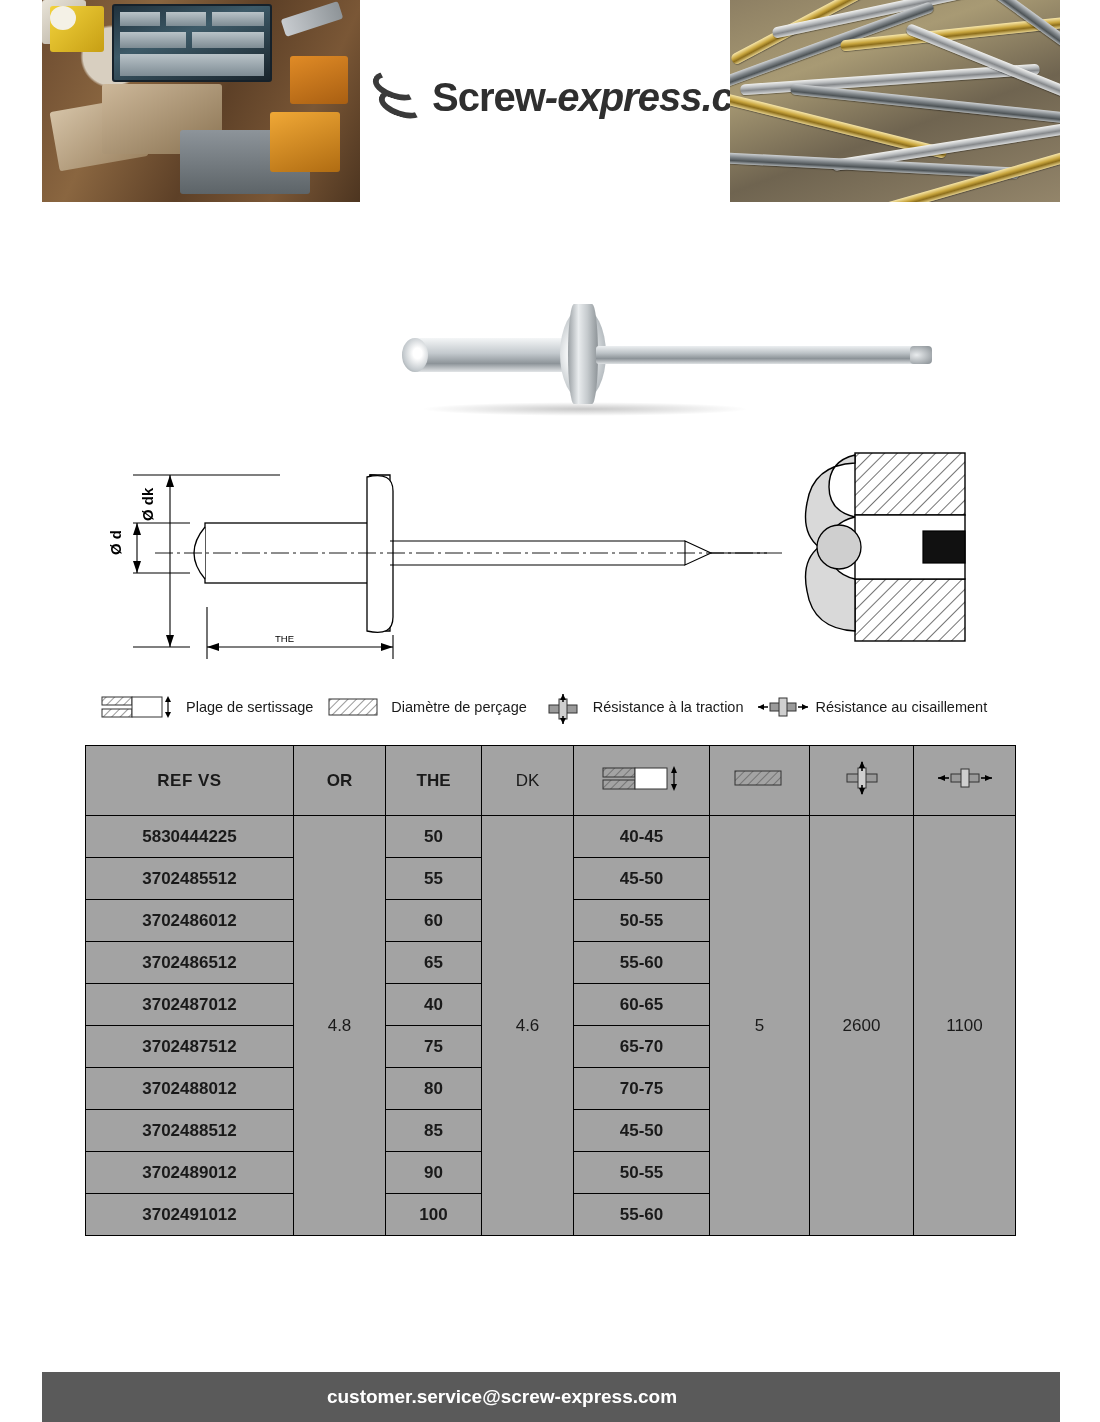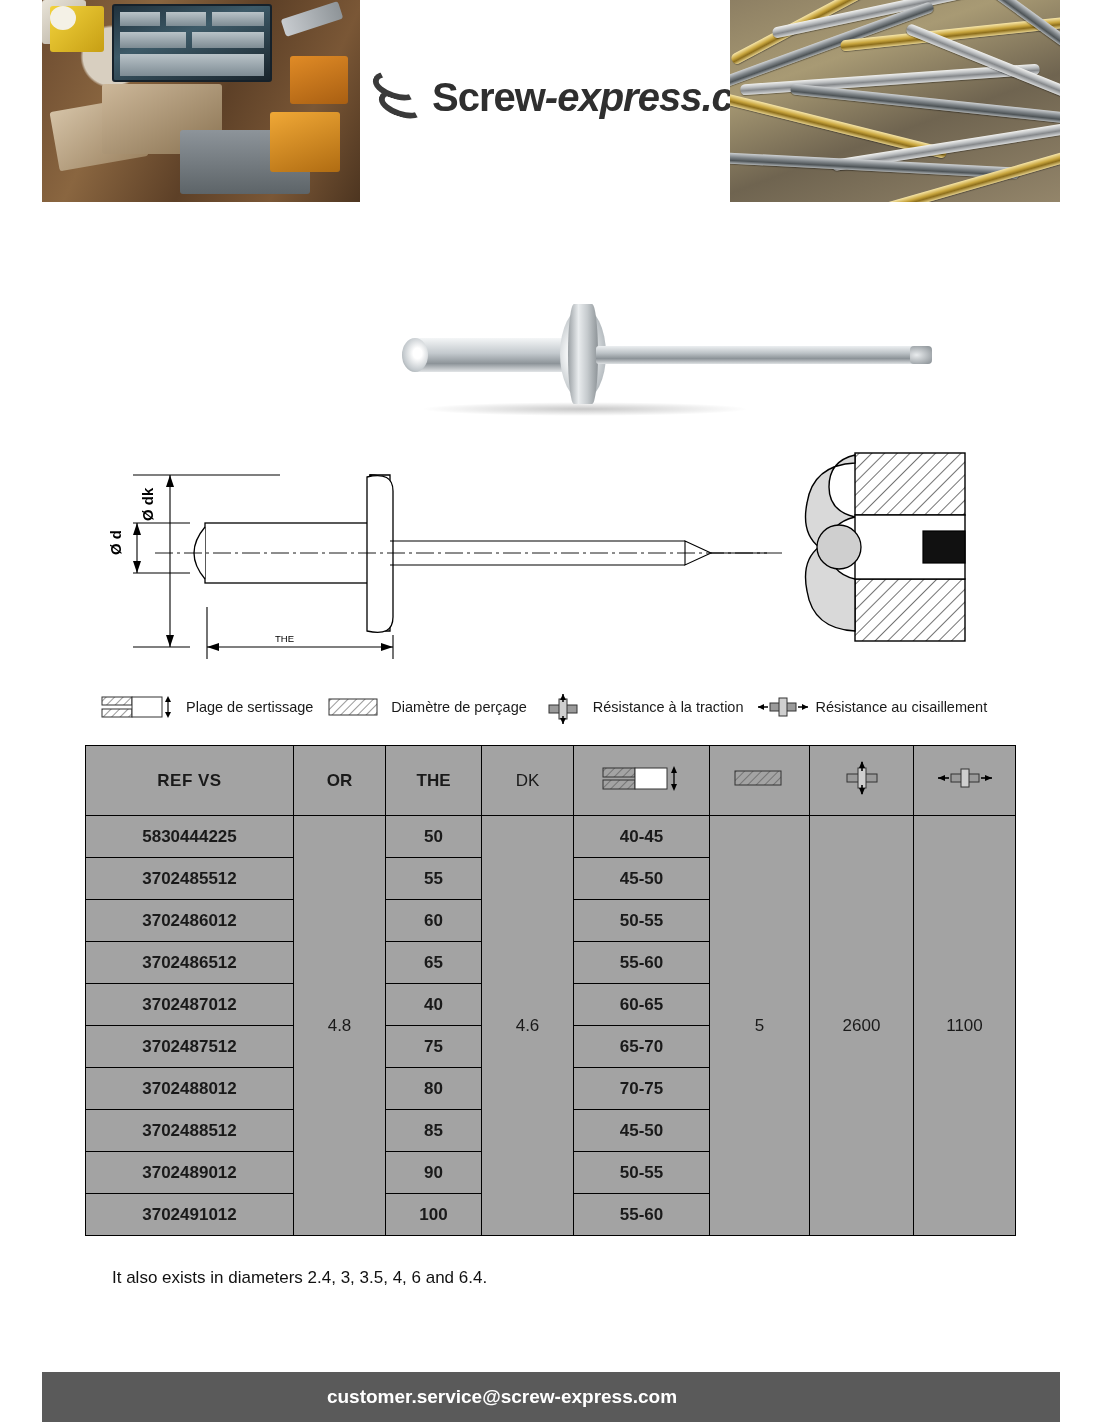--- a/index.html
+++ b/index.html
@@ -517,19 +517,18 @@
         <td class="range">50-55</td>
       </tr>
       <tr>
         <td class="ref">3702491012</td>
         <td class="num">100</td>
         <td class="range">55-60</td>
       </tr>
     </tbody>
   </table>
 
-  <div class="note">It also exists in diameters 2.4, 3, 3.5, 4, 6 and 6.4.</div>
 
   <div class="footer-gap"></div>
   <div class="footer-grey"></div>
   <div class="footer-mail">customer.service@screw-express.com</div>
 
 </div>
 
 </body></html>

